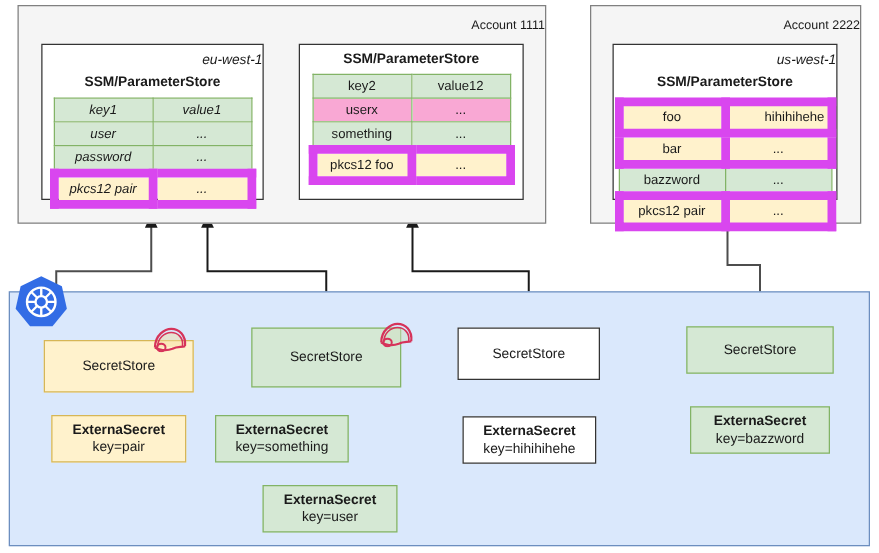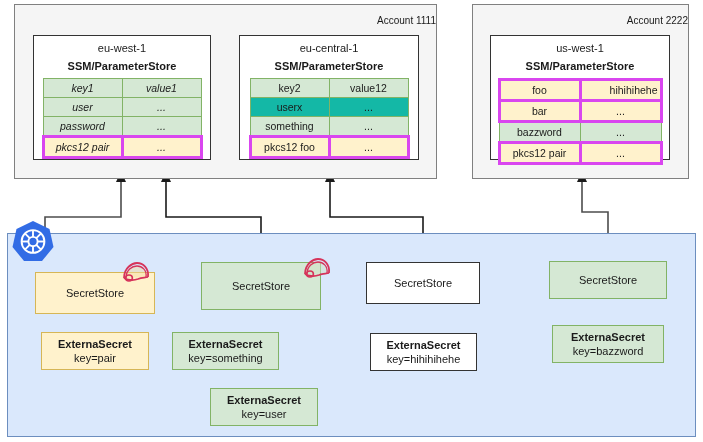--- a/index.html
+++ b/index.html
@@ -32,21 +32,22 @@
     color: #1a1a1a;
     line-height: 14px;
   }
 
   
   .region {
     background: #ffffff;
     border: 1px solid #333333;
   }
   .region-name {
-    text-align: center;
+    text-align: right;
+    font-style: italic;
     font-size: 11px;
     color: #1a1a1a;
     margin-top: 6px;
     line-height: 13px;
   }
   .store-title {
     text-align: center;
     font-weight: bold;
     font-size: 11px;
     color: #1a1a1a;
@@ -68,24 +69,24 @@
     padding: 0 2px;
     overflow: hidden;
     white-space: nowrap;
   }
   td.green {
     background: #d5e8d4;
     border: 1px solid #82b366;
   }
   td.yellow {
     background: #fff2cc;
-    border: 3px solid #d946ef;
+    border: 7px solid #d946ef;
   }
   td.yellow-greenborder {
-    background: #14b8a6;
+    background: #f9a8d4;
     border: 1px solid #82b366;
   }
 
   
   #k8s-panel {
     background: #dae8fc;
     border: 1px solid #6c8ebf;
   }
 
   
@@ -171,21 +172,20 @@
         </tr>
         <tr>
           <td class="yellow">pkcs12 pair</td>
           <td class="yellow">...</td>
         </tr>
       </tbody>
     </table>
   </div>
 
   <div class="abs region" style="left:239px; top:35px; width:180px; height:125px;">
-    <div class="region-name">eu-central-1</div>
     <div class="store-title">SSM/ParameterStore</div>
     <table class="params" style="width:148px;">
       <tbody>
         <tr>
           <td class="green" style="width:74px;text-align:center;">key2</td>
           <td class="green" style="width:74px;">value12</td>
         </tr>
         <tr>
           <td class="yellow-greenborder">userx</td>
           <td class="yellow-greenborder">...</td>

